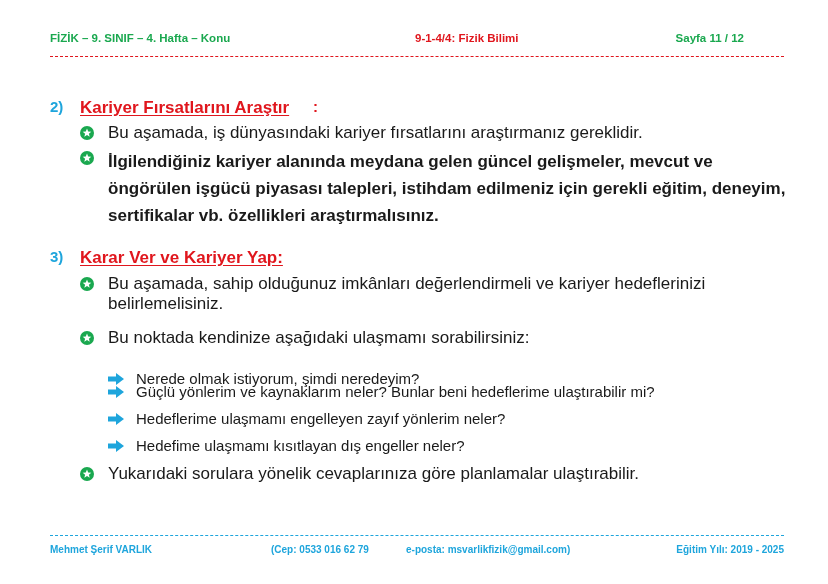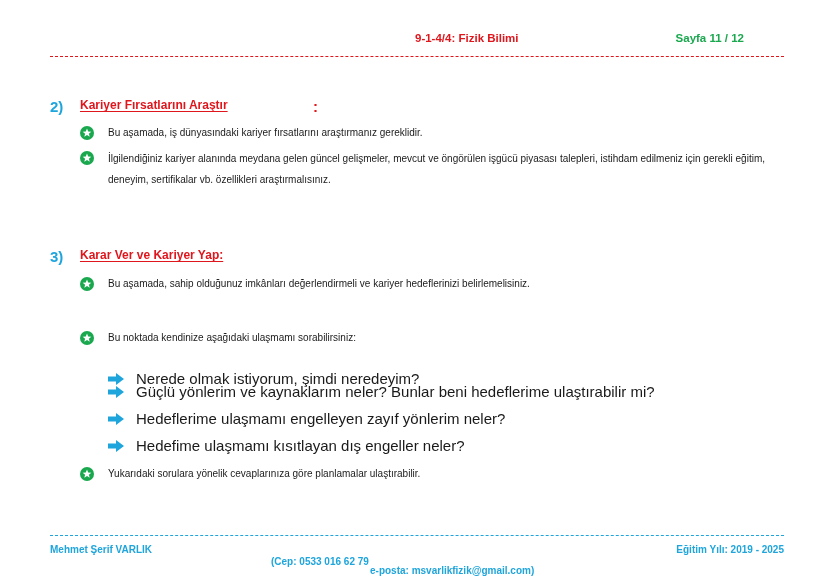--- a/index.html
+++ b/index.html
@@ -66,29 +66,29 @@
       color: #1ea5dc;
       font-weight: bold;
       font-size: 15px;
     }
     .section-title {
       position: absolute;
       left: 30px;
       top: 0;
       color: #e0161d;
       font-weight: bold;
-      font-size: 12px;
+      font-size: 17px;
       text-decoration: underline;
       text-underline-offset: 2px;
     }
     .bullet {
       position: absolute;
       left: 30px;
       width: 710px;
-      font-size: 10px;
+      font-size: 17px;
       line-height: 20px;
     }
     .bullet .icon {
       position: absolute;
       left: 0;
       top: 3px;
       width: 14px;
       height: 14px;
     }
     .bullet .text {
@@ -125,30 +125,31 @@
       position: absolute;
       left: 50px;
       top: 544px;
       width: 734px;
       height: 18px;
       font-size: 10px;
       font-weight: bold;
       color: #1ea5dc;
     }
     .footer .author { position: absolute; left: 0; top: 0; }
-    .footer .phone { position: absolute; left: 200px; top: 12px; padding-left: 21px; }
-    .footer .email { position: absolute; left: 320px; top: 0; margin-top: 21px; }
+    .footer .phone { position: absolute; left: 200px; top: 0; padding-left: 21px; }
+    .footer .email { position: absolute; left: 356px; top: 0; }
     .footer .year { position: absolute; right: 0; top: 0; }
   </style>
 </head>
 <body>
 
 <div class="page">
 
   <div class="header">
+    <span class="left">FİZİK – 9. SINIF – 4. Hafta – Konu</span>
     <span class="center">9-1-4/4: Fizik Bilimi</span>
     <span class="right">Sayfa 11 / 12</span>
   </div>
   <div class="header-rule"></div>
 
   <div class="section" style="top:98px;">
     <span class="section-num">2)</span>
     <span class="section-title"><span>Kariyer Fırsatlarını Araştır</span></span>
       <span style="position:absolute;left:263px;top:0;color:#e0161d;font-weight:bold;font-size:15px;">:</span>
 
@@ -158,21 +159,21 @@
         <polygon points="7,2.6 8.2,5.6 11.3,5.7 8.9,7.7 9.7,10.8 7,9.1 4.3,10.8 5.1,7.7 2.7,5.7 5.8,5.6" fill="#ffffff"></polygon>
       </svg>
       <span class="text">Bu aşamada, iş dünyasındaki kariyer fırsatlarını araştırmanız gereklidir.</span>
     </div>
 
     <div class="bullet" style="top:50px;">
       <svg class="icon" viewBox="0 0 14 14">
         <circle cx="7" cy="7" r="7" fill="#1aa84f"></circle>
         <polygon points="7,2.6 8.2,5.6 11.3,5.7 8.9,7.7 9.7,10.8 7,9.1 4.3,10.8 5.1,7.7 2.7,5.7 5.8,5.6" fill="#ffffff"></polygon>
       </svg>
-      <span class="text" style="line-height:21px;">İlgilendiğiniz kariyer alanında meydana gelen güncel gelişmeler, mevcut ve öngörülen işgücü piyasası talepleri, istihdam edilmeniz için gerekli eğitim, deneyim, sertifikalar vb. özellikleri araştırmalısınız.</span>
+      <span class="text" style="line-height:27px;font-weight:bold;">İlgilendiğiniz kariyer alanında meydana gelen güncel gelişmeler, mevcut ve öngörülen işgücü piyasası talepleri, istihdam edilmeniz için gerekli eğitim, deneyim, sertifikalar vb. özellikleri araştırmalısınız.</span>
     </div>
   </div>
 
   <div class="section" style="top:248px;">
     <span class="section-num">3)</span>
     <span class="section-title">Karar Ver ve Kariyer Yap:</span>
 
     <div class="bullet" style="top:26px;">
       <svg class="icon" viewBox="0 0 14 14">
         <circle cx="7" cy="7" r="7" fill="#1aa84f"></circle>

